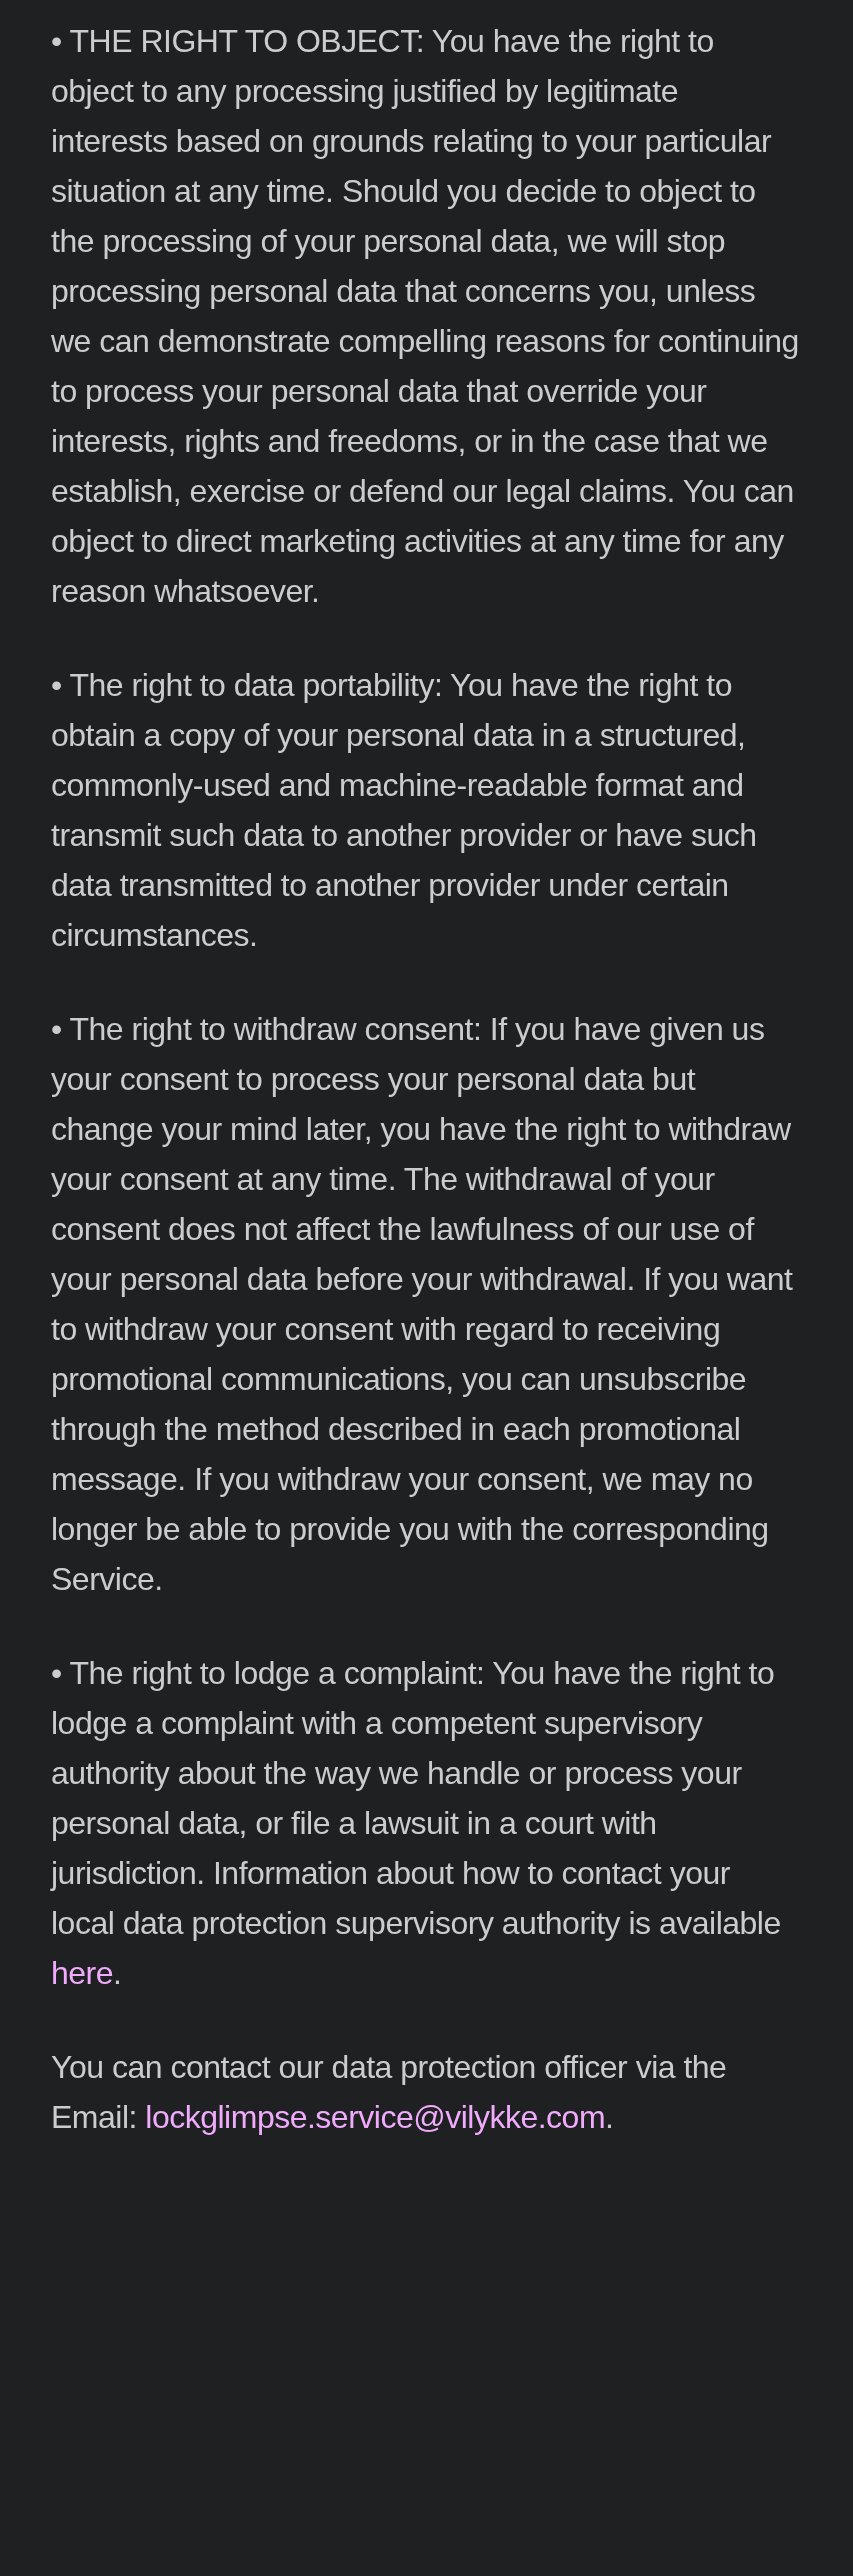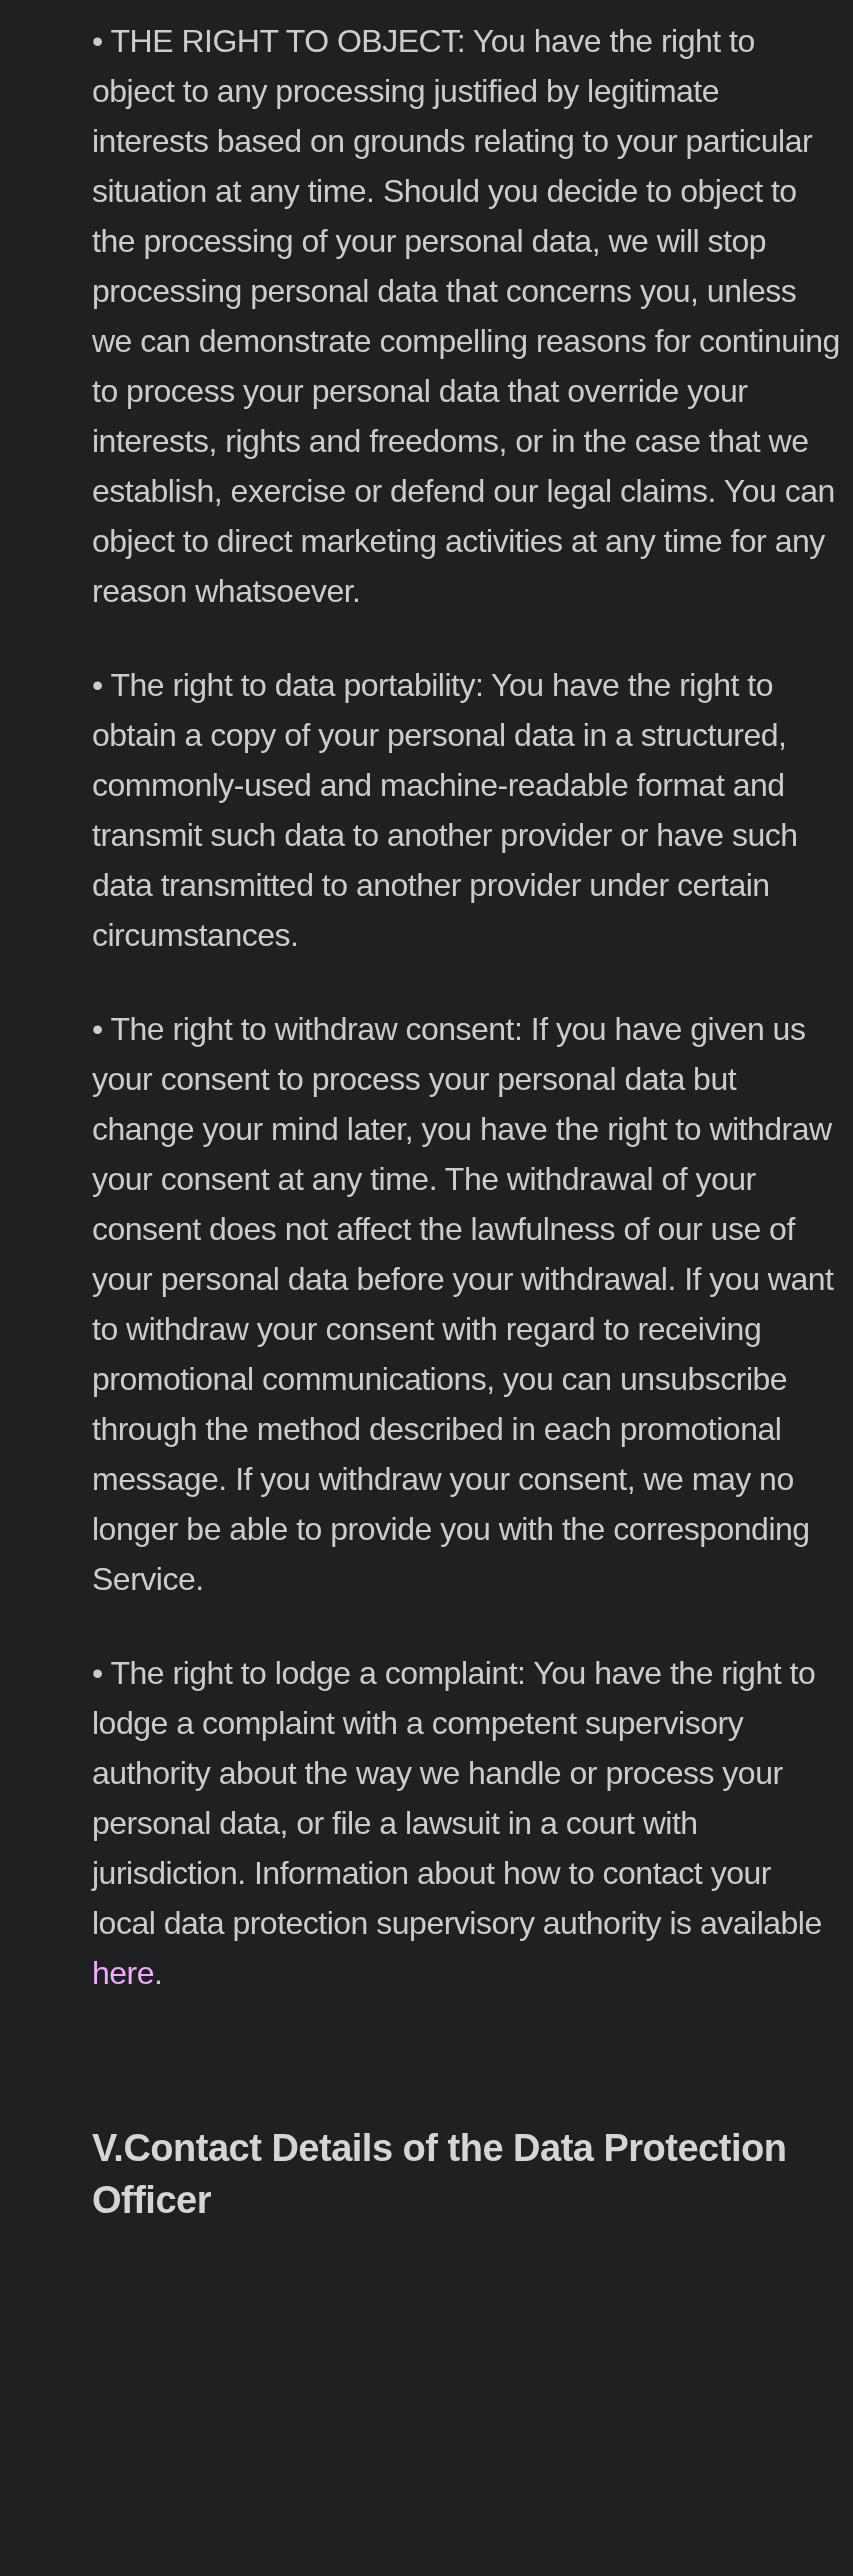--- a/index.html
+++ b/index.html
@@ -10,21 +10,20 @@
     width: 853px;
     height: 2576px;
     background: #1f2022;
     font-family: "Liberation Sans", sans-serif;
     overflow: hidden;
   }
   .content {
     box-sizing: border-box;
     width: 805px;
     padding: 16px 51px 0 51px;
-    margin-left: 41px;
   }
   .body-para {
     width: 750px;
     margin: 0 0 44px 0;
     font-size: 32px;
     line-height: 50px;
     letter-spacing: -0.5px;
     color: #cbcccd;
     font-weight: 400;
     text-align: left;
@@ -50,17 +49,17 @@
 <div class="content">
 
   <p class="body-para">• THE RIGHT TO OBJECT: You have the right to object to any processing justified by legitimate interests based on grounds relating to your particular situation at any time. Should you decide to object to the processing of your personal data, we will stop processing personal data that concerns you, unless we can demonstrate compelling reasons for continuing to process your personal data that override your interests, rights and freedoms, or in the case that we establish, exercise or defend our legal claims. You can object to direct marketing activities at any time for any reason whatsoever.</p>
 
   <p class="body-para">• The right to data portability: You have the right to obtain a copy of your personal data in a structured, commonly-used and machine-readable format and transmit such data to another provider or have such data transmitted to another provider under certain circumstances.</p>
 
   <p class="body-para">• The right to withdraw consent: If you have given us your consent to process your personal data but change your mind later, you have the right to withdraw your consent at any time. The withdrawal of your consent does not affect the lawfulness of our use of your personal data before your withdrawal. If you want to withdraw your consent with regard to receiving promotional communications, you can unsubscribe through the method described in each promotional message. If you withdraw your consent, we may no longer be able to provide you with the corresponding Service.</p>
 
   <p class="body-para"><span>• The right to lodge a complaint: You have the right to lodge a complaint with a competent supervisory authority about the way we handle or process your personal data, or file a lawsuit in a court with jurisdiction. Information about how to contact your local data protection supervisory authority is available </span><a class="link">here</a><span>.</span></p>
 
-  <h2 class="section-heading">V.Contact Details of the Data Protection Officer</h2>
 
+  <p class="body-para"><span>You can contact our data protection officer via the Email: </span><a class="link">lockglimpse.service@vilykke.com</a><span>.</span></p>
 
 </div>
 
 
 </body></html>

